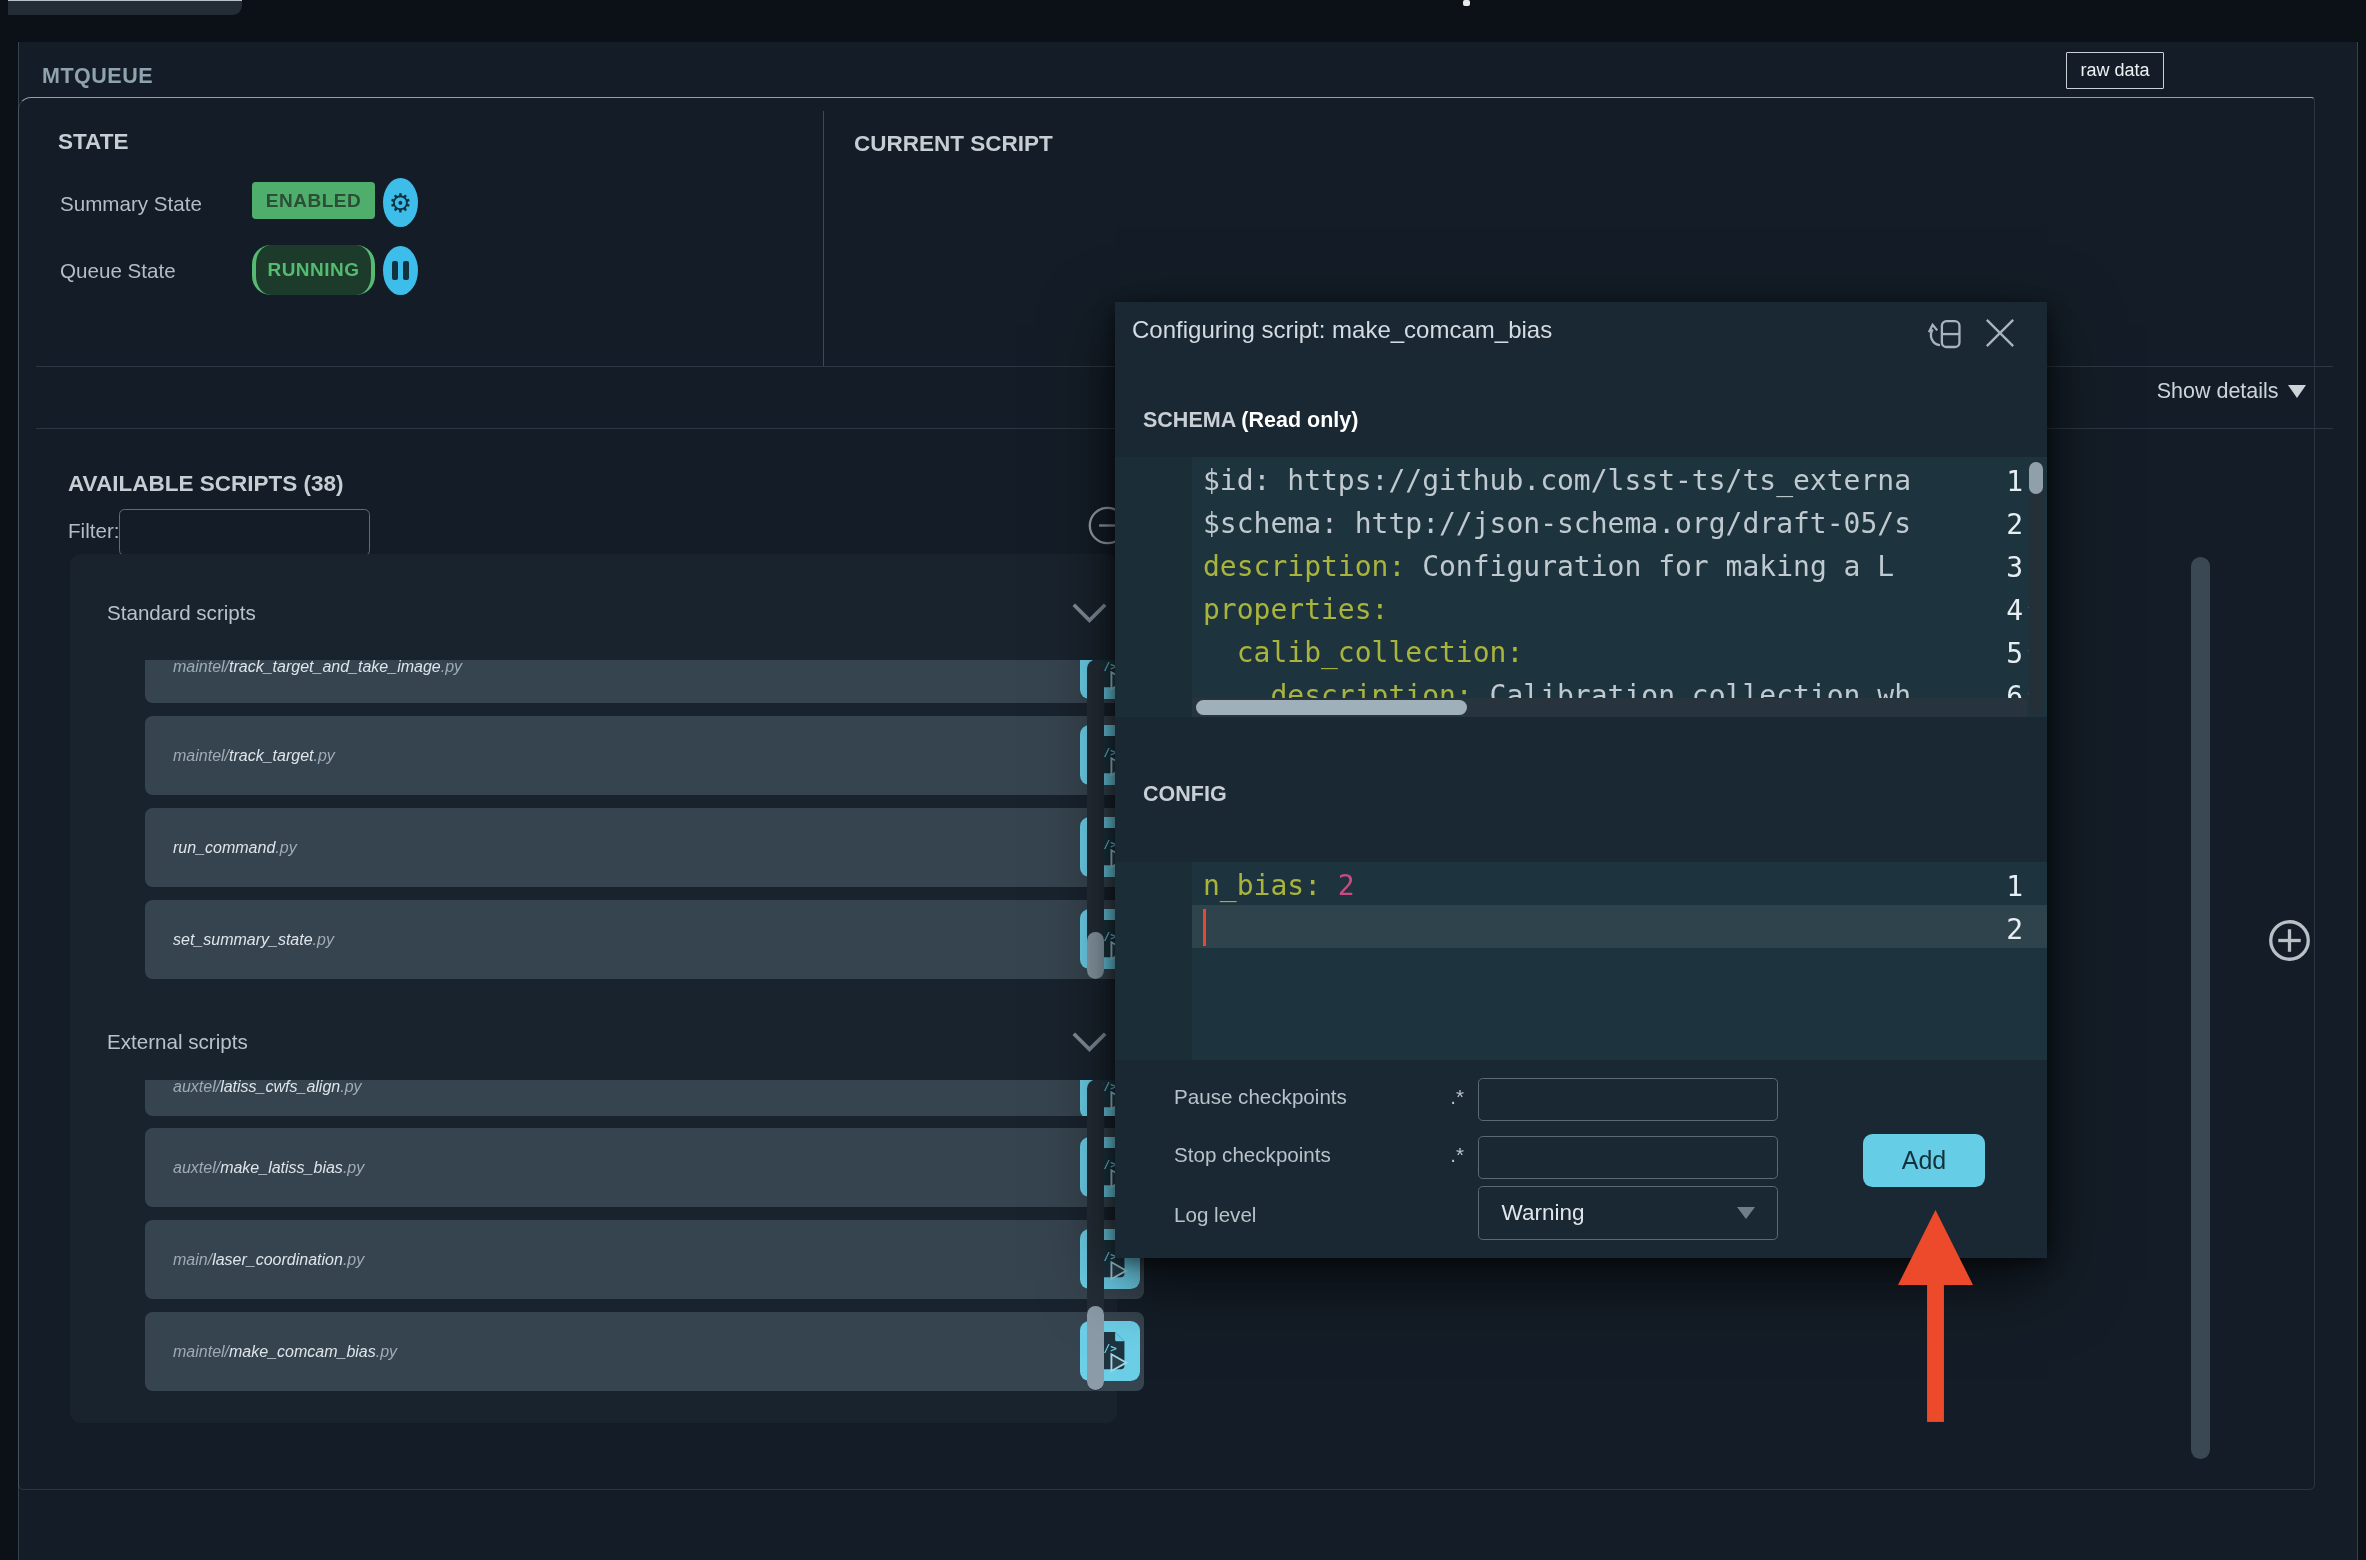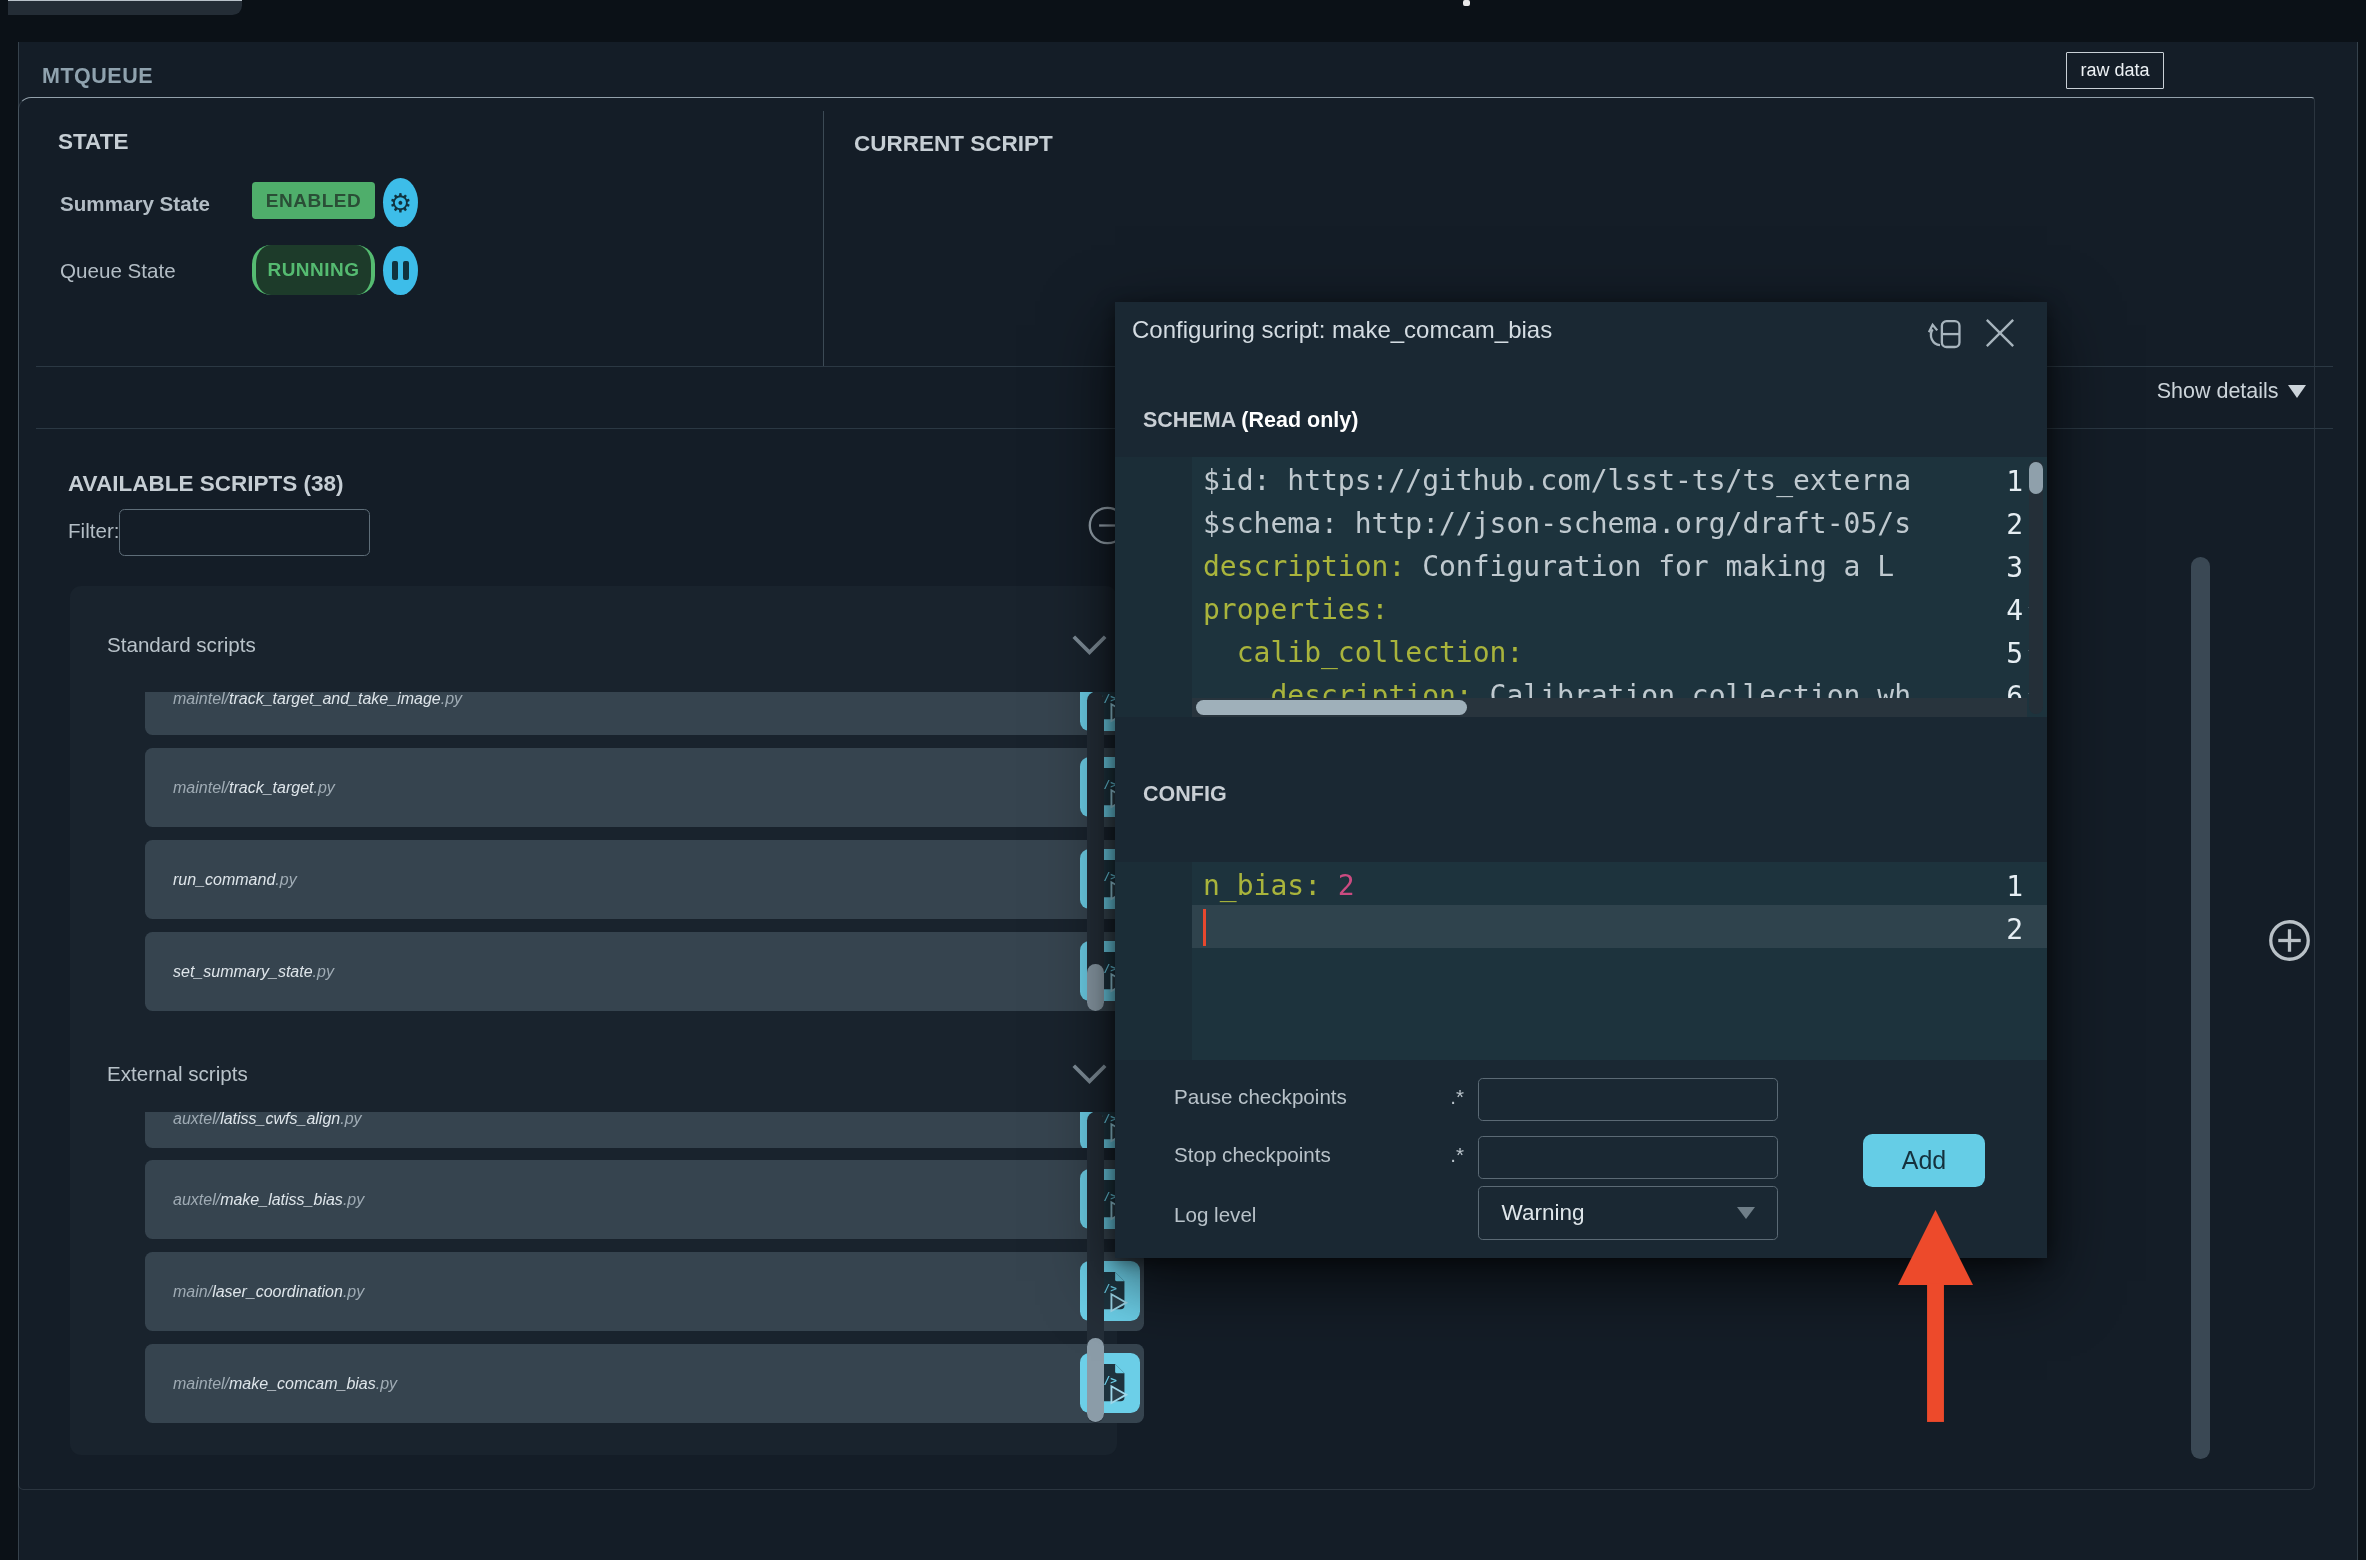--- a/index.html
+++ b/index.html
@@ -19,21 +19,21 @@
         border-radius:13px 3.7px 5.6px 5.6px;box-sizing:border-box;}
   #mtqueue-title{left:42px;top:64px;font-size:21.5px;font-weight:bold;color:#8fa2ae;letter-spacing:0.5px;}
   #rawdata{left:2066px;top:52px;width:98px;height:37px;border:1.9px solid #c9d0d6;border-radius:1px;
            box-sizing:border-box;display:flex;align-items:center;justify-content:center;
            font-size:18px;color:#eef2f5;background:transparent;cursor:default;}
 
   
   .sec-title{font-size:22.5px;font-weight:bold;color:#c6ced4;}
   #state-title{left:58px;top:129px;}
   .row-label{font-size:20.6px;color:#b3bdc5;}
-  #sumstate-label{left:60px;top:192px;font-weight:bold;}
+  #sumstate-label{left:60px;top:192px;}
   #queue-label{left:60px;top:259px;}
   #enabled-badge{left:252px;top:182px;width:123px;height:37px;background:#4fae6b;border-radius:3.7px;
      display:flex;align-items:center;justify-content:center;font-weight:bold;font-size:19px;color:#2a4e36;letter-spacing:0.5px;}
   #running-badge{left:252px;top:245px;width:123px;height:50px;background:#1d3b2a;
      border-left:4.7px solid #55bb71;border-right:4.7px solid #55bb71;box-sizing:border-box;
      display:flex;align-items:center;justify-content:center;font-weight:bold;font-size:19px;color:#55bb71;letter-spacing:0.5px;border-radius:19px;}
   .cyan-ellipse{width:35px;height:49px;background:#3dbde9;border-radius:50%;
      display:flex;align-items:center;justify-content:center;}
   #gear-btn{left:383px;top:178px;}
   #pause-btn{left:383px;top:246px;}
@@ -55,21 +55,21 @@
       gap:9.4px;font-size:21.5px;color:#ccd4da;}
   .tri-down{width:0;height:0;border-left:9.4px solid transparent;border-right:9.4px solid transparent;
       border-top:13px solid #ccd4da;}
 
   
   #avail-title{left:68px;top:471px;}
   #filter-label{left:68px;top:519px;}
   #filter-input{left:119px;top:509px;width:251px;height:47px;border:0.9px solid #5e6d78;border-radius:5.6px;
       background:transparent;box-sizing:border-box;color:#dfe6ea;font-size:19px;padding:0 11.2px;outline:none;}
   #minus-btn{left:1087px;top:505px;}
-  #list-container{left:70px;top:586px;width:1047px;height:869px;background:#19232d;border-radius:11.2px;}
+  #list-container{left:70px;top:554px;width:1047px;height:869px;background:#19232d;border-radius:11.2px;}
   .group-label{font-size:20.6px;color:#b8c2c9;}
   .chev{stroke:#7f8e99;stroke-width:4;fill:none;}
   .script-row{position:absolute;left:75px;width:999px;height:79px;background:#36444f;border-radius:7.5px;}
   .script-row .fname{position:absolute;left:28px;top:50%;transform:translateY(-50%);
       font-size:16px;color:#9fabb4;white-space:nowrap;font-style:italic;}
   .script-row .fname b{color:#dee5ea;font-weight:normal;}
   .launch-btn{position:absolute;right:3.7px;top:9.4px;width:60px;height:60px;background:#6ccfe8;
       border-radius:9.4px;display:flex;align-items:center;justify-content:center;}
   .clipped{overflow:hidden;border-radius:0 0 7.5px 7.5px;}
   .clipped .fname{top:-1.9px;transform:none;}

